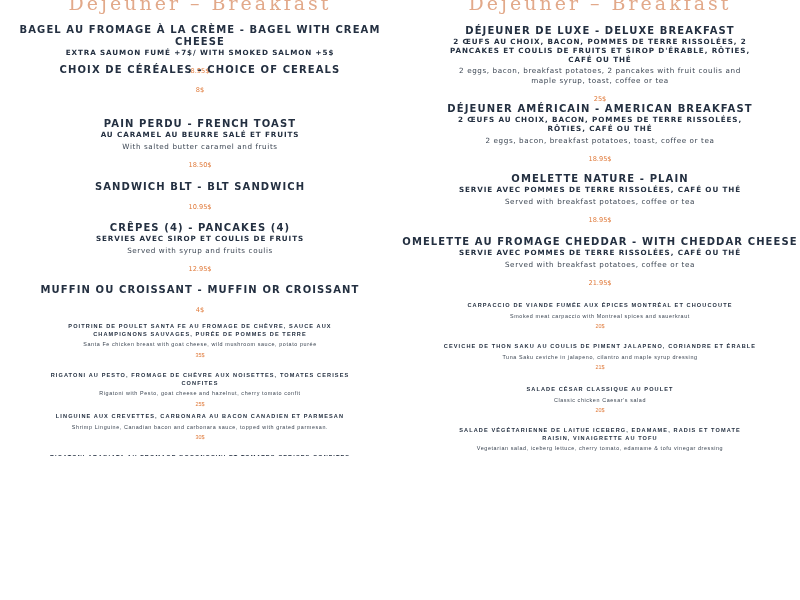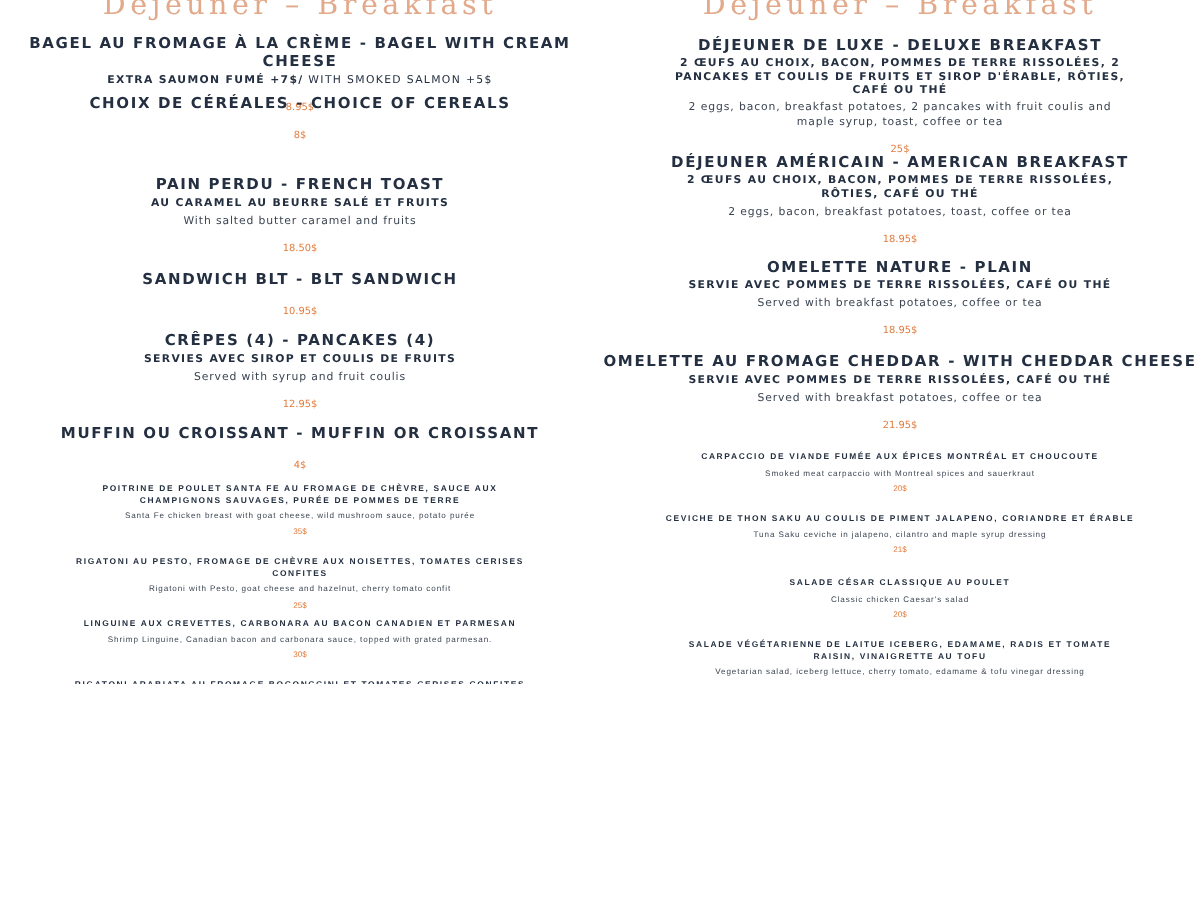--- a/index.html
+++ b/index.html
@@ -4,21 +4,21 @@
 <style>
   html, body { margin: 0; padding: 0; background: #ffffff; }
   body { width: 800px; height: 600px; overflow: hidden; position: relative; font-family: "DejaVu Sans", sans-serif; color: #1f2b3a; }
   .page { position: absolute; top: 0; width: 400px; height: 456px; overflow: hidden; }
   .page.left { left: 0; }
   .page.right { left: 400px; }
   .title { position: absolute; top: -8px; left: 0; width: 400px; text-align: center; font-family: "DejaVu Serif", serif; font-size: 19px; letter-spacing: 3px; color: #e2a98a; font-weight: normal; line-height: 22px; }
   .item { position: absolute; left: 0; width: 400px; text-align: center; }
   .bname { font-size: 10px; letter-spacing: 1.1px; font-weight: bold; color: #243041; line-height: 12px; }
   .bsub { font-size: 7.2px; letter-spacing: 0.9px; font-weight: bold; color: #243041; line-height: 9px; }
-  .bsub .plain { font-weight: normal; }
+  .bsub .plain { font-weight: bold; }
   .bdesc { font-size: 7.2px; letter-spacing: 0.6px; color: #3b4552; line-height: 11px; margin-top: 2px; }
   .bprice { font-size: 6.6px; color: #e07b3c; line-height: 9px; margin-top: 10px; }
   .lname { font-family: "Liberation Sans", sans-serif; font-size: 5.6px; letter-spacing: 1.1px; font-weight: bold; color: #243041; line-height: 7.5px; padding: 0 40px; }
   .ldesc { font-family: "Liberation Sans", sans-serif; font-size: 5.4px; letter-spacing: 0.6px; color: #3b4552; line-height: 7.5px; margin-top: 3px; padding: 0 40px; }
   .lprice { font-family: "Liberation Sans", sans-serif; font-size: 5.4px; color: #e07b3c; line-height: 7px; margin-top: 3px; }
 </style>
 </head>
 <body>
 
 <div class="page left">
@@ -43,21 +43,21 @@
   </div>
 
   <div class="item" style="top:181px">
     <div class="bname">SANDWICH BLT - BLT SANDWICH</div>
     <div class="bprice" style="margin-top:10px">10.95$</div>
   </div>
 
   <div class="item" style="top:222px">
     <div class="bname">CRÊPES (4) - PANCAKES (4)</div>
     <div class="bsub">SERVIES AVEC SIROP ET COULIS DE FRUITS</div>
-    <div class="bdesc">Served with syrup and fruit coulis</div>
+    <div class="bdesc">Served with syrup and fruits coulis</div>
     <div class="bprice" style="margin-top:9px">12.95$</div>
   </div>
 
   <div class="item" style="top:284px">
     <div class="bname">MUFFIN OU CROISSANT - MUFFIN OR CROISSANT</div>
     <div class="bprice" style="margin-top:10px">4$</div>
   </div>
 
   <div class="item" style="top:323px">
     <div class="lname">POITRINE DE POULET SANTA FE AU FROMAGE DE CHÈVRE, SAUCE AUX CHAMPIGNONS SAUVAGES, PURÉE DE POMMES DE TERRE</div>

